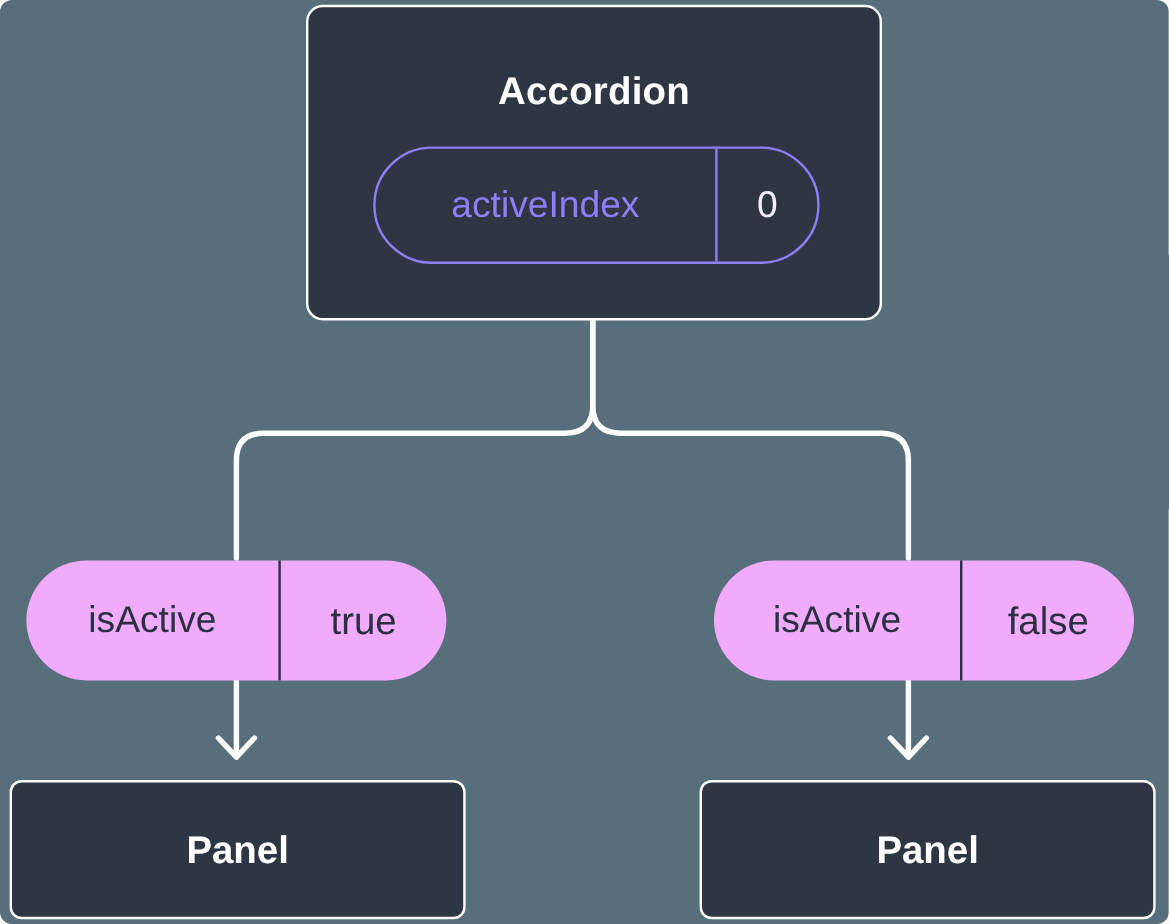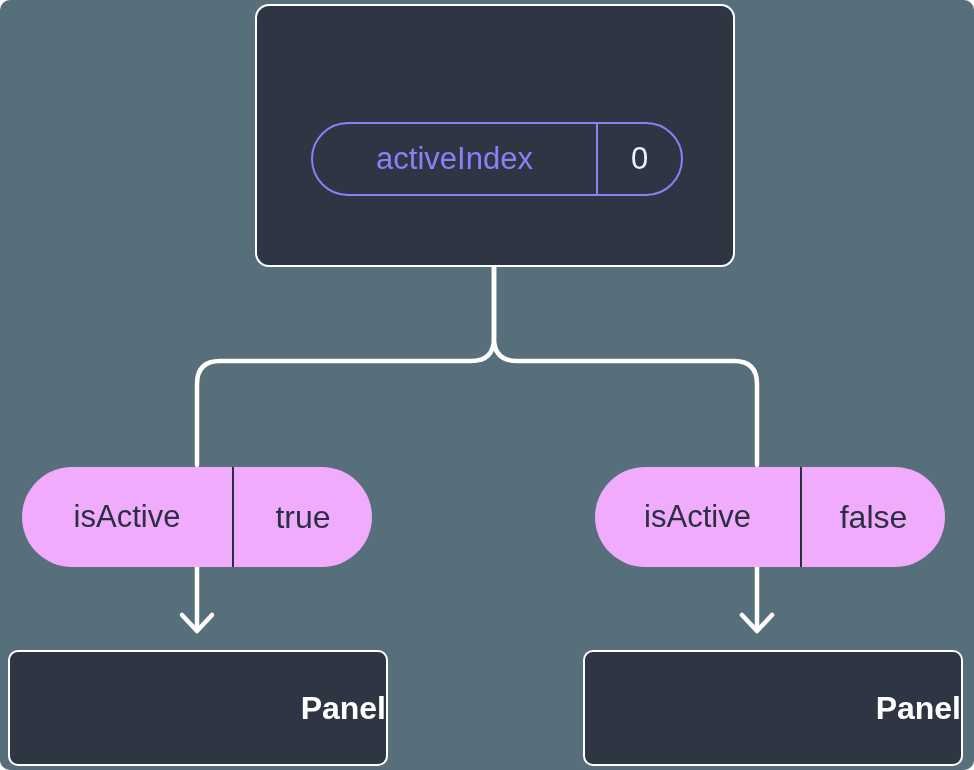--- a/index.html
+++ b/index.html
@@ -35,21 +35,21 @@
     text-align: center;
     font-size: 32px;
     font-weight: 700;
     color: #ffffff;
     letter-spacing: 0.2px;
   }
   
   .prop-pill {
     position: absolute;
     left: 54px; top: 116px;
-    width: 372px; height: 74px;
+    width: 372px; height: 98px;
     border: 2.5px solid #8b80f8;
     border-radius: 60px;
     box-sizing: border-box;
     display: flex;
     align-items: stretch;
   }
   .prop-pill .label {
     flex: 0 0 283px;
     display: flex;
     align-items: center;
@@ -95,21 +95,21 @@
   }
   .state-pill.left  { left: 22px;  top: 467px; width: 350px; }
   .state-pill.left .label  { flex: 0 0 210px; }
   .state-pill.right { left: 595px; top: 467px; width: 350px; }
   .state-pill.right .label { flex: 0 0 205px; }
   
   .panel-box {
     border-radius: 10px;
     display: flex;
     align-items: center;
-    justify-content: flex-end;
+    justify-content: center;
     font-size: 32px;
     font-weight: 700;
   }
   .panel-box.left  { left: 8px;   top: 650px; width: 380px; height: 116px; }
   .panel-box.right { left: 583px; top: 650px; width: 380px; height: 116px; }
   
   .connectors {
     position: absolute;
     left: 0; top: 0;
     width: 974px; height: 770px;
@@ -131,20 +131,21 @@
   <svg class="connectors" width="974" height="770" viewBox="0 0 974 770" aria-hidden="true">
     <path d="M494 266 L494 338 Q494 361 471 361 L220 361 Q197 361 197 384 L197 465"></path>
     <path d="M494 266 L494 338 Q494 361 517 361 L734 361 Q757 361 757 384 L757 465"></path>
     <path d="M197 567 L197 628"></path>
     <path d="M182 615 L197 631 L212 615"></path>
     <path d="M757 567 L757 628"></path>
     <path d="M742 615 L757 631 L772 615"></path>
   </svg>
 
   <div class="node-box root-box">
+    <div class="root-title">Accordion</div>
     <div class="prop-pill">
       <div class="label">activeIndex</div>
       <div class="value">0</div>
     </div>
   </div>
 
   <div class="state-pill left">
     <div class="label">isActive</div>
     <div class="value">true</div>
   </div>

